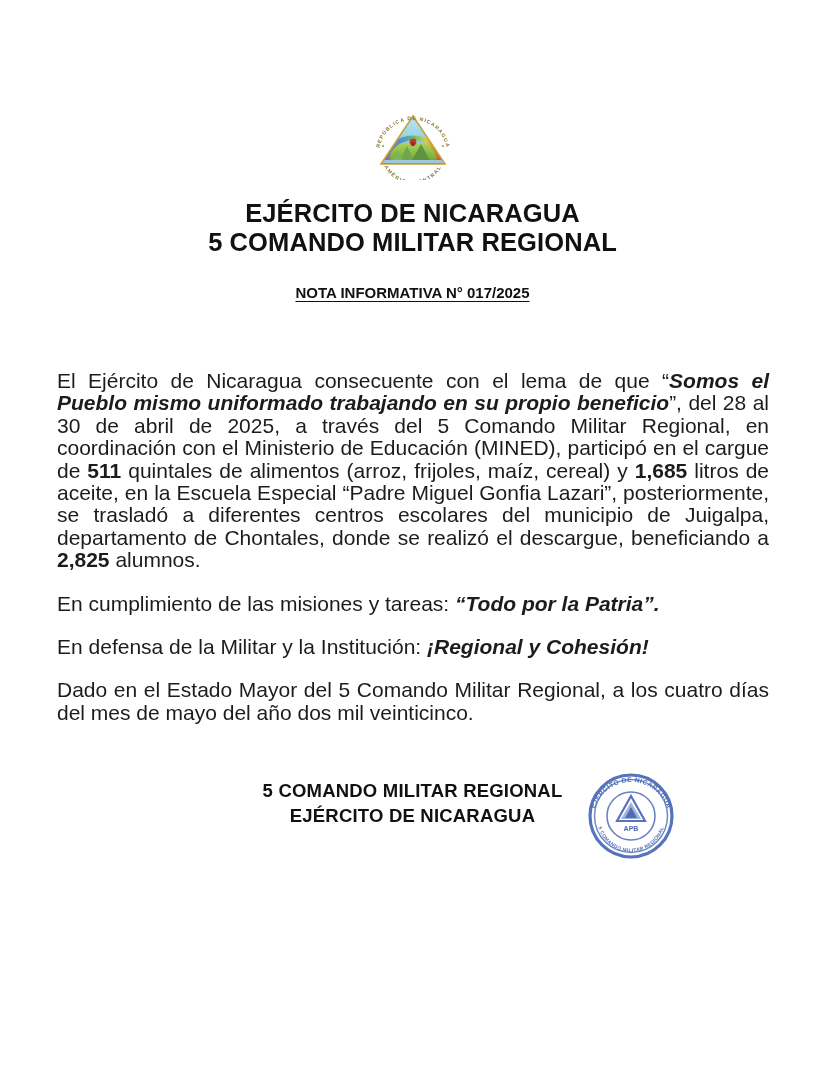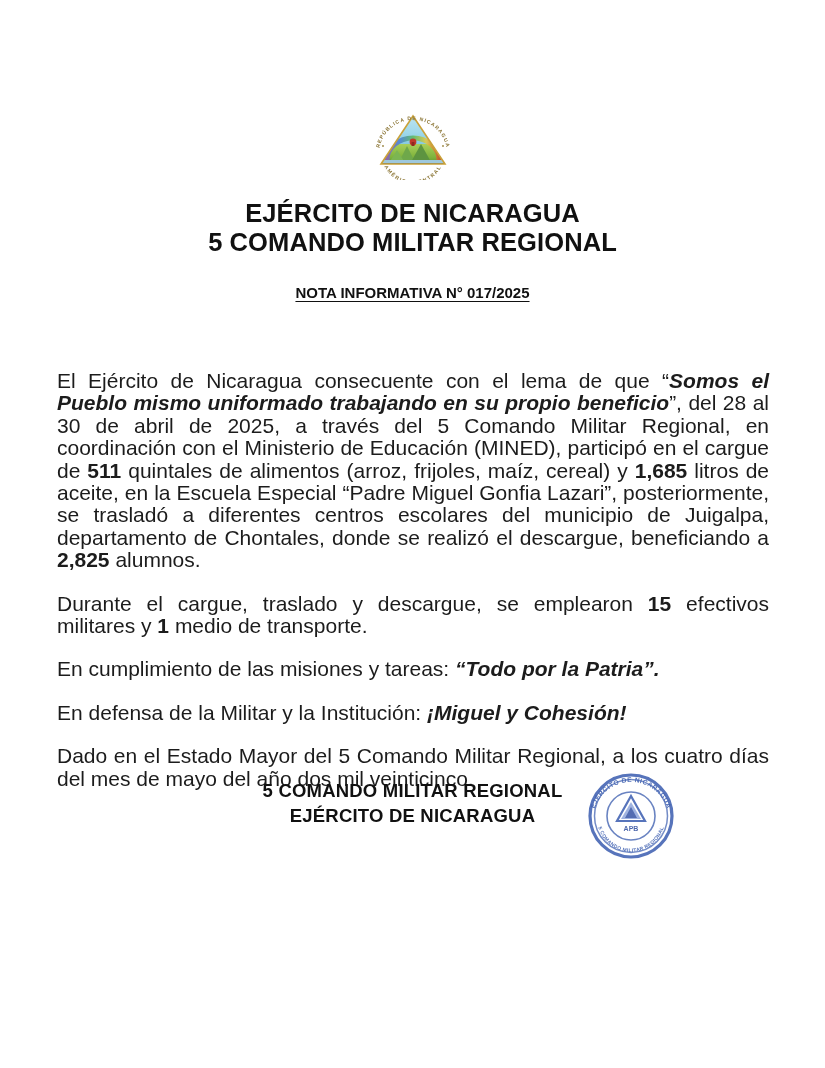--- a/index.html
+++ b/index.html
@@ -186,25 +186,24 @@
   <div class="head-block">
     <div class="title-line">EJÉRCITO DE NICARAGUA</div>
     <div class="title-line">5 COMANDO MILITAR REGIONAL</div>
     <div class="nota">NOTA INFORMATIVA N° 017/2025</div>
   </div>
 
   <div class="body-block">
 
     <p class="para"><span>El Ejército de Nicaragua consecuente con el lema de que “</span><span class="bi">Somos el Pueblo mismo uniformado trabajando en su propio beneficio</span><span>”, del 28 al 30 de abril de 2025, a través del 5 Comando Militar Regional, en coordinación con el Ministerio de Educación (MINED), participó en el cargue de </span><b>511</b><span> quintales de alimentos (arroz, frijoles, maíz, cereal) y </span><b>1,685</b><span> litros de aceite, en la Escuela Especial “Padre Miguel Gonfia Lazari”, posteriormente, se trasladó a diferentes centros escolares del municipio de Juigalpa, departamento de Chontales, donde se realizó el descargue,  beneficiando a </span><b>2,825</b><span> alumnos.</span></p>
 
-    <p class="para sp-before"><span>Durante el cargue, traslado y descargue, se emplearon </span><b>15</b><span> efectivos militares y </span><b>1</b><span> medio de transporte.</span></p>
 
     <p class="para sp-before"><span>En cumplimiento de las misiones y tareas: </span><span class="bi">“Todo por la Patria”.</span></p>
 
-    <p class="para sp-before"><span>En defensa de la Militar y la Institución: </span><span class="bi">¡Miguel y Cohesión!</span></p>
+    <p class="para sp-before"><span>En defensa de la Militar y la Institución: </span><span class="bi">¡Regional y Cohesión!</span></p>
 
     <p class="para sp-before"><span>Dado en el Estado Mayor del 5 Comando Militar Regional, a los cuatro días del mes de mayo del año dos mil veinticinco.</span></p>
 
   </div>
 
   <div class="sign-block">
     <div class="sign-line">5 COMANDO MILITAR REGIONAL</div>
     <div class="sign-line">EJÉRCITO DE NICARAGUA</div>
   </div>
 

